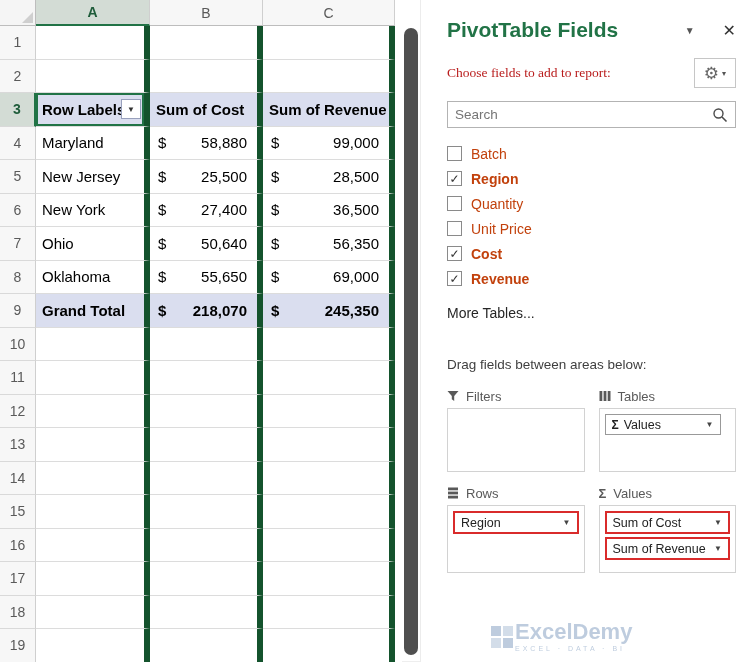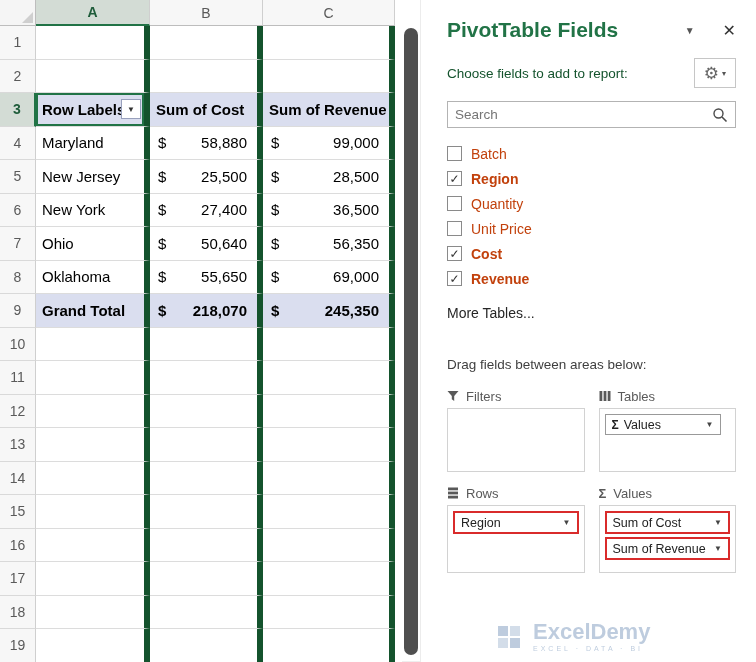--- a/index.html
+++ b/index.html
@@ -61,21 +61,21 @@
   .pane {
     position: absolute; left: 420px; top: 0; width: 336px; height: 662px;
     background: #fff; border-left: 1px solid #ececec; padding: 18px 20px 0 26px;
   }
   .pane-header { display: flex; align-items: center; }
   .pane-title { flex: 1; font-size: 21px; font-weight: 600; color: #217346; }
   .pane-caret { font-size: 10px; color: #555; margin-right: 28px; cursor: default; }
   .pane-close { font-size: 16px; color: #333; }
 
   .choose-row { display: flex; align-items: center; margin-top: 16px; }
-  .choose-label { flex: 1; font-size: 13.5px; color: #14532d; }
+  .choose-label { flex: 1; font-size: 13.5px; color: #b91c1c; font-family: Liberation Serif, serif; }
   .gear-btn {
     width: 42px; height: 30px; border: 1px solid #c6c6c6; display: flex;
     align-items: center; justify-content: center; gap: 3px; color: #666;
   }
   .gear-glyph { font-size: 17px; line-height: 1; }
   .tiny-caret { font-size: 8px; color: #555; }
 
   .search-box {
     margin-top: 13px; height: 27px; border: 1px solid #b3b3b3;
     display: flex; align-items: center; padding: 0 7px;
@@ -104,21 +104,21 @@
     display: flex; align-items: center; justify-content: space-between;
     height: 21px; border: 1px solid #999; background: #fff;
     padding: 0 6px; font-size: 12.5px; color: #222; margin-bottom: 3px;
   }
   .zone-item.hl { border: 2px solid #d92b2b; height: 23px; }
   .zone-item .zi-left { display: flex; align-items: center; gap: 5px; }
   .zone-item .zi-sigma { font-weight: bold; font-size: 12px; }
   .zi-caret { font-size: 8px; color: #444; }
   .area-columns .zone-item { width: 116px; }
 
-  .watermark { position: absolute; left: 76px; bottom: 10px; display: flex; align-items: center; gap: 12px; opacity: 0.6; justify-content: center; }
+  .watermark { position: absolute; left: 69px; bottom: 10px; display: flex; align-items: center; gap: 1px; opacity: 0.6; justify-content: center; }
   .wm-logo { flex: none; }
   .wm-name { font-size: 22px; font-weight: bold; color: #93abc9; line-height: 1; }
   .wm-tag { font-size: 7px; letter-spacing: 3px; color: #93abc9; margin-top: 2px; }
 </style>
 </head>
 <body>
 
 <div class="sheet">
   <div class="col-header-row" id="col-headers">
     <div class="corner"></div>

